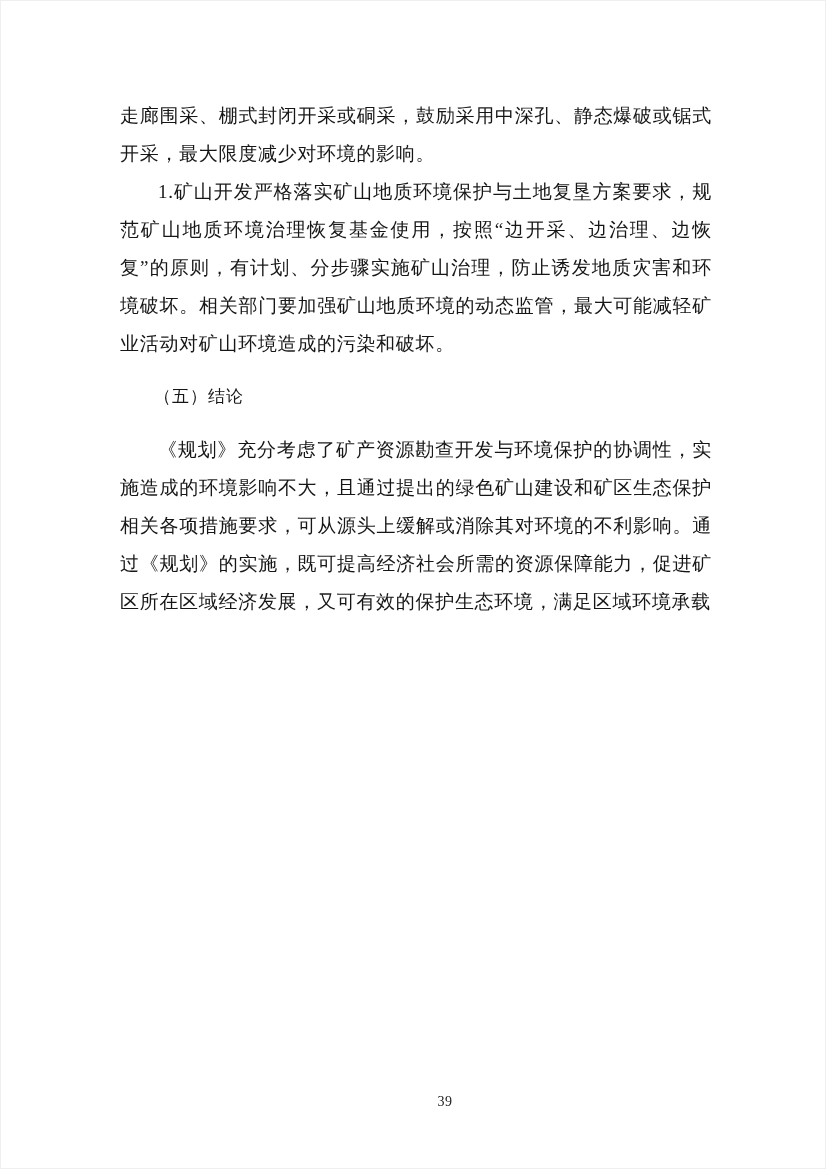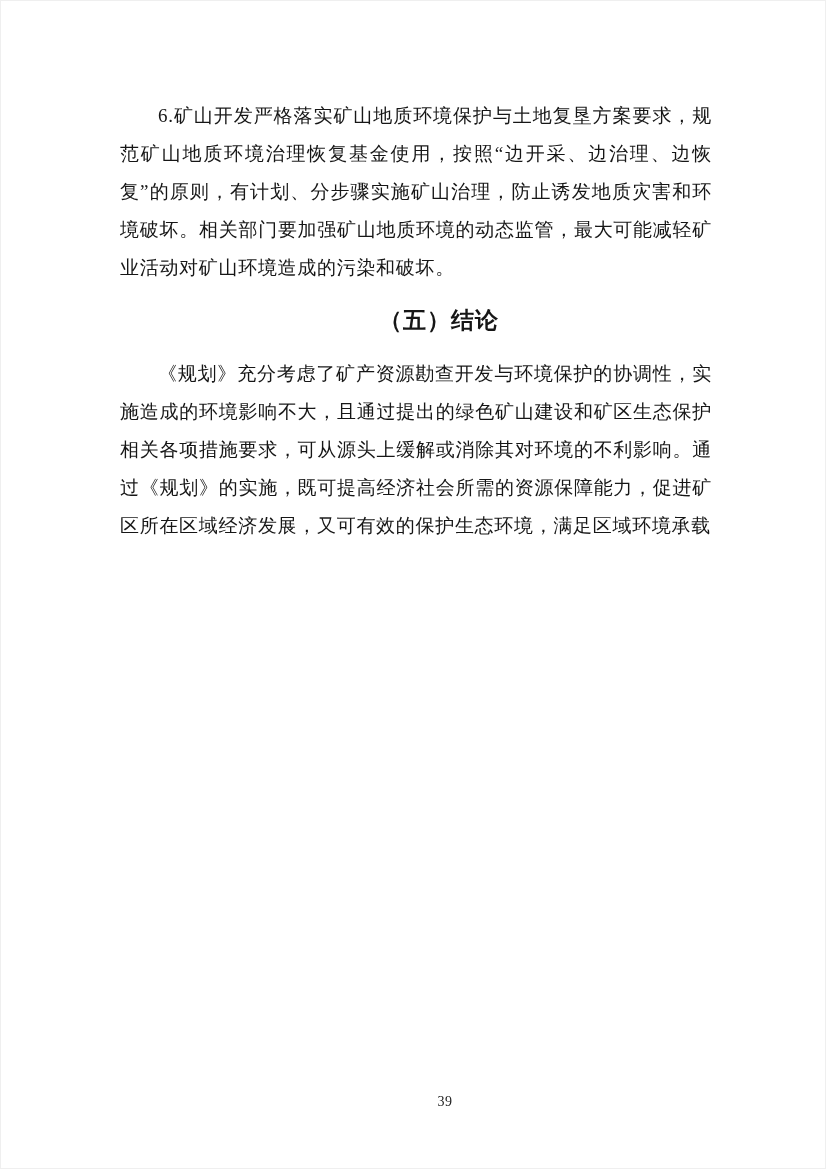--- a/index.html
+++ b/index.html
@@ -32,46 +32,47 @@
     letter-spacing: 0.7px;
     text-align: justify;
     text-justify: inter-ideograph;
     word-break: break-all;
   }
   .para.indent {
     text-indent: 2em;
   }
   .heading {
     margin: 15px 0 15px 0;
-    font-size: 23px;
+    font-size: 17px;
     line-height: 38px;
-    font-weight: bold;
+    font-weight: normal;
     text-indent: 2em;
     letter-spacing: 1px;
-    text-align: center;
+    text-align: left;
   }
   .footer {
     position: absolute;
     left: 0;
     bottom: 58px;
     width: 100%;
     text-align: center;
     padding-left: 32px;
   }
   .page-number {
     font-size: 14px;
     color: #222222;
     letter-spacing: 0.5px;
   }
 </style>
 </head>
 <body>
 
 <div class="page">
   <div class="content" id="content">
-      <p class="para indent">6.矿山开发严格落实矿山地质环境保护与土地复垦方案要求，规范矿山地质环境治理恢复基金使用，按照“边开采、边治理、边恢复”的原则，有计划、分步骤实施矿山治理，防止诱发地质灾害和环境破坏。相关部门要加强矿山地质环境的动态监管，最大可能减轻矿业活动对矿山环境造成的污染和破坏。</p>
+      <p class="para">走廊围采、棚式封闭开采或硐采，鼓励采用中深孔、静态爆破或锯式开采，最大限度减少对环境的影响。</p>
+      <p class="para indent">1.矿山开发严格落实矿山地质环境保护与土地复垦方案要求，规范矿山地质环境治理恢复基金使用，按照“边开采、边治理、边恢复”的原则，有计划、分步骤实施矿山治理，防止诱发地质灾害和环境破坏。相关部门要加强矿山地质环境的动态监管，最大可能减轻矿业活动对矿山环境造成的污染和破坏。</p>
       <h2 class="heading">（五）结论</h2>
       <p class="para indent">《规划》充分考虑了矿产资源勘查开发与环境保护的协调性，实施造成的环境影响不大，且通过提出的绿色矿山建设和矿区生态保护相关各项措施要求，可从源头上缓解或消除其对环境的不利影响。通过《规划》的实施，既可提高经济社会所需的资源保障能力，促进矿区所在区域经济发展，又可有效的保护生态环境，满足区域环境承载</p>
     </div>
   <div class="footer">
     <span class="page-number">39</span>
   </div>
 </div>
 
 </body></html>

